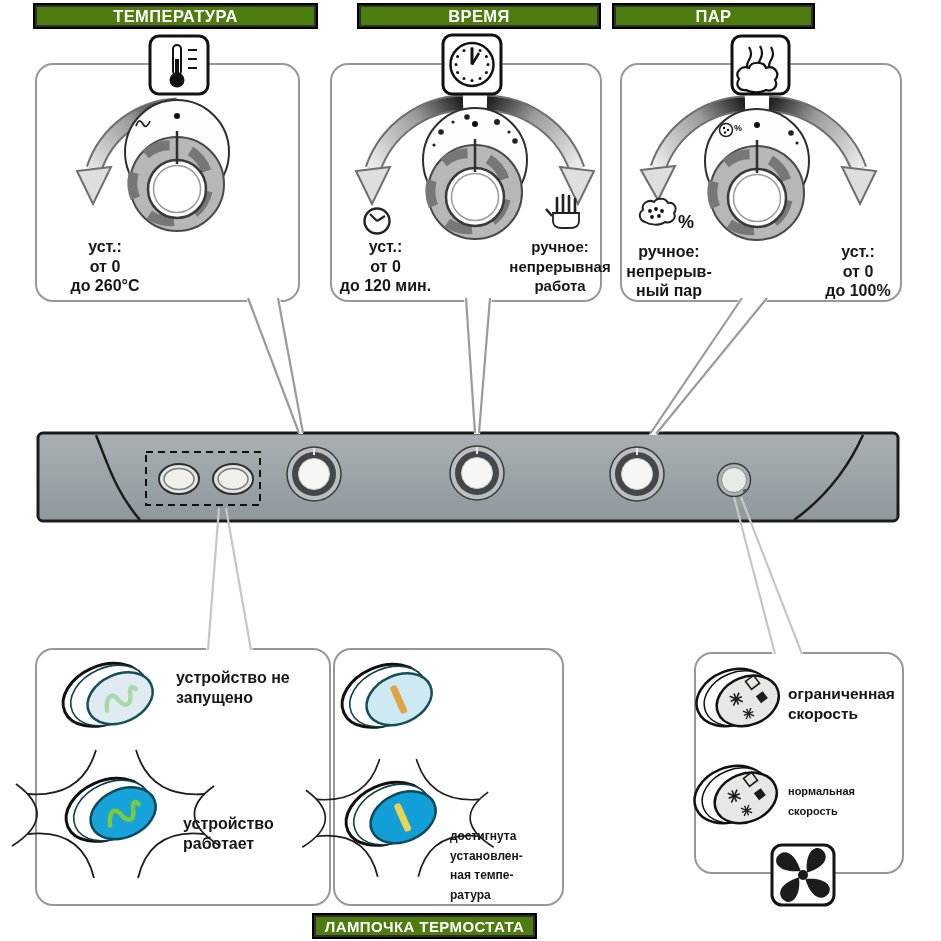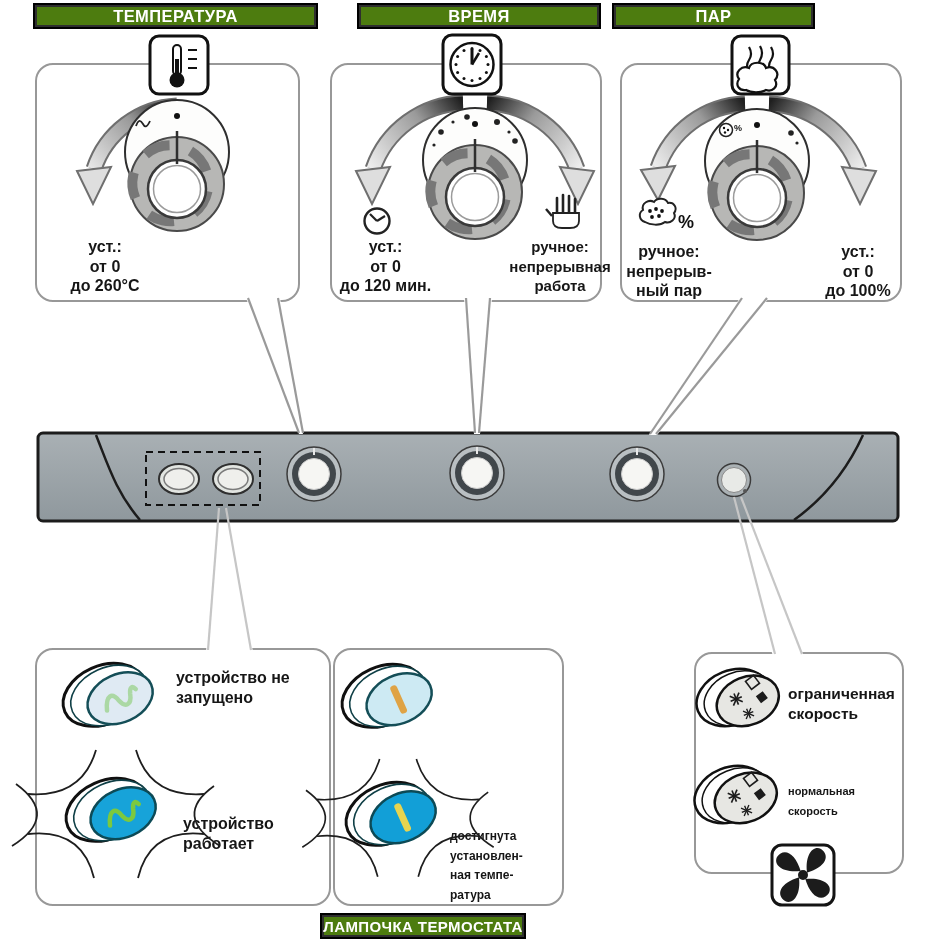--- a/index.html
+++ b/index.html
@@ -53,21 +53,21 @@
 работает</div>
   <div class="lbl" style="left:450px;top:779px;width:118px;font-size:12px;margin-top:48px;">достигнута
 установлен-
 ная темпе-
 ратура</div>
   <div class="lbl" style="left:788px;top:684px;width:112px;font-size:15.5px;">ограниченная
 скорость</div>
   <div class="lbl" style="left:788px;top:782px;width:112px;font-size:11px;">нормальная
 скорость</div>
 
-  <div class="ft" style="left:320px;width:206px;">ЛАМПОЧКА ТЕРМОСТАТА</div>
+  <div class="ft" style="left:312px;width:225px;">ЛАМПОЧКА ТЕРМОСТАТА</div>
 
   <svg class="overlay" width="941" height="941" viewBox="0 0 941 941">
     <defs>
       <linearGradient id="panelG" x1="0" y1="433" x2="0" y2="521" gradientUnits="userSpaceOnUse">
         <stop offset="0" stop-color="#a9b0b4"></stop>
           <stop offset="1" stop-color="#8f989d"></stop>
       </linearGradient>
       <linearGradient id="gT" x1="177" y1="106" x2="95" y2="180" gradientUnits="userSpaceOnUse">
         <stop offset="0" stop-color="#1f1f1f"></stop>
           <stop offset=".4" stop-color="#9a9a9a"></stop>

